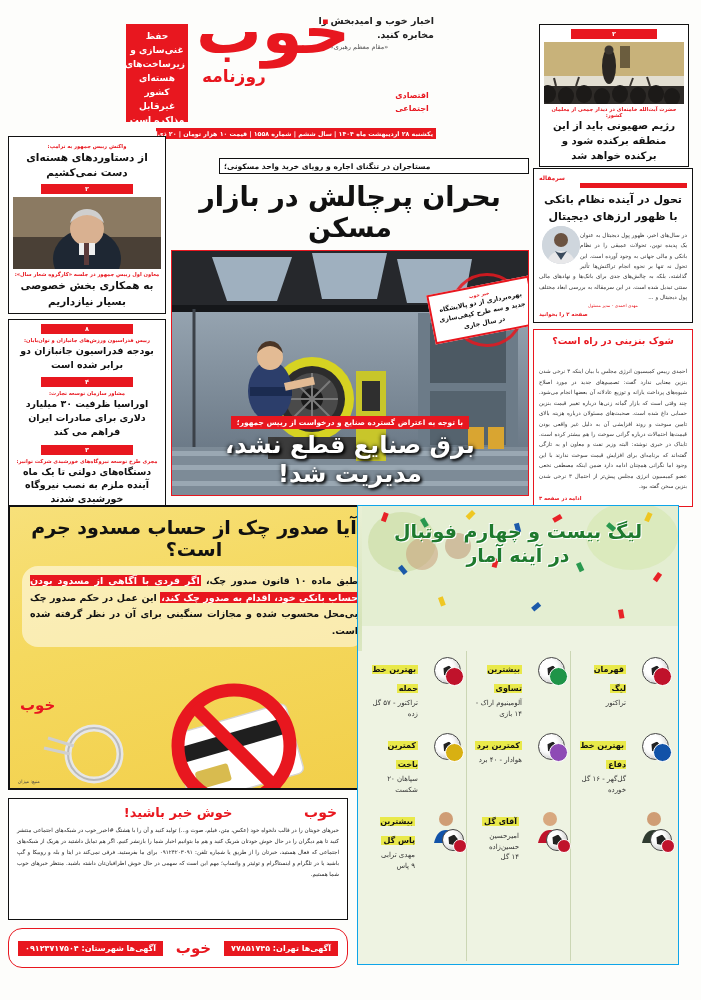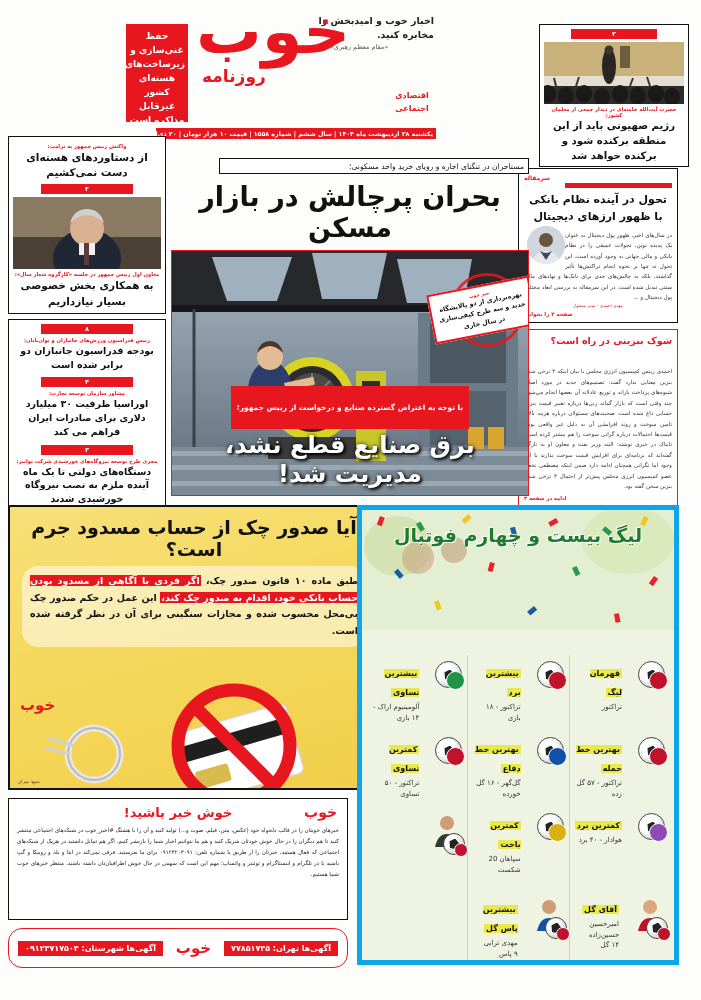--- a/index.html
+++ b/index.html
@@ -148,21 +148,21 @@
     margin-bottom: 5px;
   }
   .rc-photo { width: 100%; height: 72px; overflow: hidden; position: relative; }
   .rc-kicker { font-size: 5.2px; color: #e8171f; font-weight: bold; text-align: center; margin: 2px 0 1px; }
   .rc-head { font-size: 10.5px; font-weight: bold; text-align: center; line-height: 1.45; color: #111;}
   .rc-head.sm { font-size: 9.5px; }
 
   
   .leftcol {
     position: absolute;
-    right: 23px; top: 168px;
+    right: 8px; top: 168px;
     width: 160px;
   }
   .ed-box { border: 1.5px solid #111; padding: 5px; background:#fff; }
   .ed-label { font-size: 6px; color: #e8171f; font-weight: bold; text-align: left; }
   .ed-rule { height: 5px; background: #e8171f; width: 72%; margin: 2px 0 4px auto; }
   .ed-title { font-size: 11px; font-weight: bold; line-height: 1.5; text-align: center; color: #111; }
   .ed-body {
     font-size: 5.6px; line-height: 1.85; color: #333; text-align: justify;
     margin-top: 5px;
   }
@@ -170,33 +170,33 @@
     float: left; width: 38px; height: 38px; border-radius: 50%;
     margin: 1px 0 2px 3px; overflow: hidden; position: relative;
     background: #cfd6dd;
   }
   .ed-byline { font-size: 4.3px; color: #e8171f; text-align: center; clear: left; margin-top: 1px;}
   .ed-more { font-size: 5.4px; color: #e8171f; text-align: left; font-weight: bold; margin-top: 3px;}
 
   .petrol-box {
     border: 1.5px solid #e8171f; padding: 5px; background: #fff; margin-top: 6px;
   }
-  .petrol-title { font-size: 9.5px; font-weight: bold; color: #e8171f; margin-bottom: 20px;}
+  .petrol-title { font-size: 9.5px; font-weight: bold; color: #e8171f; text-align: center; margin-bottom: 20px;}
   .petrol-body { font-size: 5.5px; line-height: 1.9; color: #333; text-align: justify;}
   .petrol-more { font-size: 5.2px; color: #e8171f; font-weight: bold; text-align: left; margin-top: 3px;}
 
   
   .lead {
     position: absolute;
     right: 172px; top: 158px;
     width: 358px;
   }
   .lead-kicker {
     border: 1.3px solid #111;
-    font-size: 7.6px; font-weight: normal; text-align: right;
+    font-size: 7.6px; font-weight: bold; text-align: left;
     padding: 2.5px 4px; color: #111; background: #fff; margin-left: 48px;
   }
   .lead-head {
     font-size: 27px; font-weight: bold; text-align: center;
     margin: 7px 0 7px 0; color: #111; letter-spacing: -0.5px;
   }
   .lead-photo {
     position: relative; width: 100%; height: 246px;
     border: 1.5px solid #e8171f; overflow: hidden;
     background: linear-gradient(170deg,#93a4b3 0%, #6f8192 30%, #4e5f70 60%, #3b4b5a 100%);
@@ -214,36 +214,36 @@
     position: absolute; right: 4px; top: 22px; z-index: 5;
     width: 74px; height: 74px; border: 3px solid #e8171f; border-radius: 50%;
     opacity: .85;
   }
   .lead-overlay {
     position: absolute; left: 0; right: 0; bottom: 0; z-index: 7;
     padding: 0 6px 6px 6px;
   }
   .lead-sub {
     background: #e8171f; color: #fff; font-size: 7.4px; font-weight: bold;
-    text-align: center; padding: 17px 6px; display: inline-block;
+    text-align: center; padding: 2px 6px; display: inline-block;
     margin: 0 auto 2px auto;
   }
   .lead-sub-wrap { text-align: center; }
   .lead-head2 {
     font-size: 24px; font-weight: bold; color: #fff; text-align: center;
     text-shadow: 0 0 4px rgba(0,0,0,.85), 2px 2px 3px rgba(0,0,0,.9);
     line-height: 1.2;
   }
 
   
   .info {
     position: absolute;
     right: 22px; top: 505px;
     width: 322px; height: 460px;
-    border: 5px solid #0ea5e9;
+    border: 1px solid #0ea5e9;
     background: #eef3e2;
     overflow: hidden;
   }
   .info-hero {
     position: relative; height: 145px;
     background: linear-gradient(160deg,#e9f0d6 0%,#d6e4b9 45%,#eef3e2 100%);
     overflow: hidden;
   }
   .info-title {
     position: absolute; right: 10px; top: 14px; left: 10px;
@@ -601,48 +601,38 @@
           <rect x="214" y="58" width="5" height="9" fill="#1f9448" transform="rotate(-25 214 58)"></rect>
           <rect x="296" y="66" width="5" height="9" fill="#e8171f" transform="rotate(35 296 66)"></rect>
           <rect x="76" y="92" width="5" height="9" fill="#f0c419" transform="rotate(-20 76 92)"></rect>
           <rect x="176" y="96" width="5" height="9" fill="#1152a8" transform="rotate(50 176 96)"></rect>
           <rect x="256" y="104" width="5" height="9" fill="#e8171f" transform="rotate(-10 256 104)"></rect>
         </g>
         <rect x="0" y="120" width="316" height="25" fill="#eef3e2"></rect>
       </svg>
       <div class="info-title">
         <div class="l1">لیگ بیست و چهارم فوتبال</div>
+        <div class="l2">در آینه آمار</div>
       </div>
     </div>
 
     <div class="info-grid">
 
       <div class="stat">
           <div class="stat-inner">
         <div class="ball">
               <span class="badge" style="background:#c0122b"></span>
             </div>
         <div class="stat-txt">
               <div><span class="stat-label">قهرمان لیگ</span></div>
         <div class="stat-value">تراکتور</div>
             </div>
           </div>
         </div>
 
-      <div class="stat">
-          <div class="stat-inner">
-        <div class="ball">
-              <span class="badge" style="background:#c0122b"></span>
-            </div>
-        <div class="stat-txt">
-              <div><span class="stat-label">بیشترین برد</span></div>
-        <div class="stat-value">تراکتور - ۱۸ بازی</div>
-            </div>
-          </div>
-        </div>
 
       <div class="stat">
           <div class="stat-inner">
         <div class="ball">
               <span class="badge" style="background:#1f9448"></span>
             </div>
         <div class="stat-txt">
               <div><span class="stat-label">بیشترین تساوی</span></div>
         <div class="stat-value">آلومینیوم اراک - ۱۴ بازی</div>
             </div>
@@ -667,52 +657,41 @@
               <span class="badge" style="background:#1152a8"></span>
             </div>
         <div class="stat-txt">
               <div><span class="stat-label">بهترین خط دفاع</span></div>
         <div class="stat-value">گل‌گهر - ۱۶ گل خورده</div>
             </div>
           </div>
         </div>
 
 
-      <div class="stat">
-          <div class="stat-inner">
-        <div class="ball">
-              <span class="badge" style="background:#c0122b"></span>
-            </div>
-        <div class="stat-txt">
-              <div><span class="stat-label">کمترین تساوی</span></div>
-        <div class="stat-value">تراکتور - ۵۰ تساوی</div>
-            </div>
-          </div>
-        </div>
 
       <div class="stat">
           <div class="stat-inner">
         <div class="ball">
               <span class="badge" style="background:#8e4bb5"></span>
             </div>
         <div class="stat-txt">
               <div><span class="stat-label">کمترین برد</span></div>
         <div class="stat-value">هوادار - ۴۰ برد</div>
             </div>
           </div>
         </div>
 
       <div class="stat">
           <div class="stat-inner">
         <div class="ball">
               <span class="badge" style="background:#d8b012"></span>
             </div>
         <div class="stat-txt">
               <div><span class="stat-label">کمترین باخت</span></div>
-        <div class="stat-value">سپاهان 20 شکست</div>
+        <div class="stat-value">سپاهان ۲۰ شکست</div>
             </div>
           </div>
         </div>
 
       <div class="stat" style="min-height:84px">
           <div class="stat-inner">
         <div style="position:relative">
           <svg width="30" height="34" viewBox="0 0 30 34">
             <circle cx="15" cy="10" r="7" fill="#cf9d75"></circle>
                 <path d="M3 34 q3 -13 12 -13 q9 0 12 13Z" fill="#2f3b30"></path>

